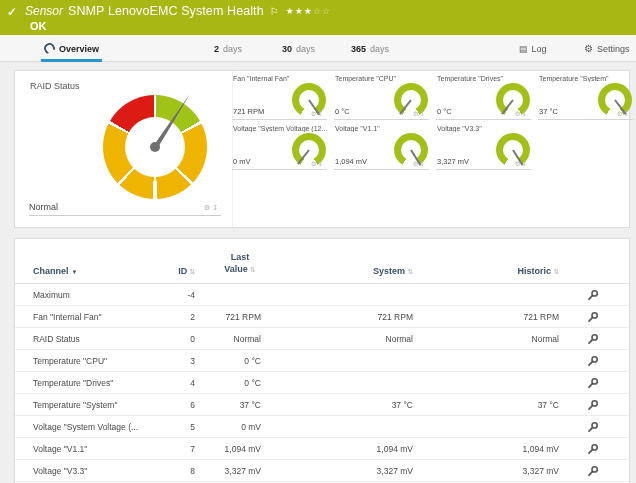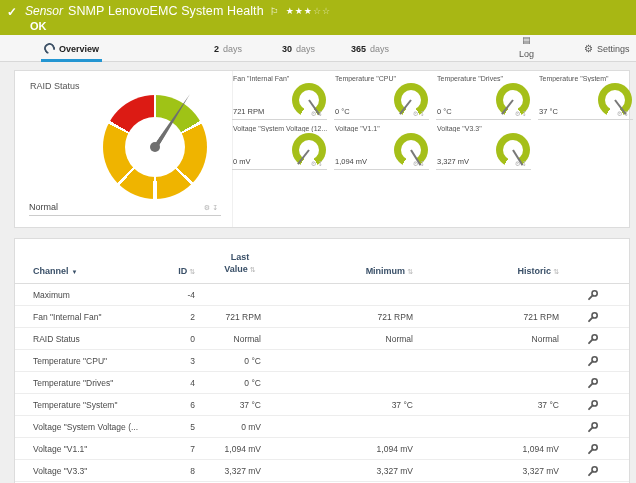--- a/index.html
+++ b/index.html
@@ -100,21 +100,21 @@
       <span class="word">days</span>
     </div>
     <div class="tab" style="left:282px;">
       <span class="num">30</span>
       <span class="word">days</span>
     </div>
     <div class="tab" style="left:351px;justify-content:center;">
       <span class="num">365</span>
       <span class="word">days</span>
     </div>
-    <div class="tab" style="left:519px;flex-direction:column;">
+    <div class="tab" style="left:519px;">
       <span class="icon-log"></span>
       <span>Log</span>
     </div>
     <div class="tab" style="left:584px;text-align:right;">
       <span class="icon-settings"></span>
       <span>Settings</span>
     </div>
   </div>
 
   <div class="gauges-panel">
@@ -194,21 +194,21 @@
       <div class="t-icons"><span>⚙</span><span>↧</span></div>
       <div class="t-line"></div>
     </div>
   </div>
 
   <div class="table-panel">
     <div class="thead">
       <div class="col-channel"><span>Channel</span><span class="sorted-icon">▼</span></div>
       <div class="col-id"><span>ID</span><span class="sort-icon">⇅</span></div>
       <div class="col-last"><span>Last Value</span><span class="sort-icon">⇅</span></div>
-      <div class="col-min"><span>Minimum</span><span class="sort-icon">⇅</span></div>
+      <div class="col-min"><span>System</span><span class="sort-icon">⇅</span></div>
       <div class="col-max"><span>Historic</span><span class="sort-icon">⇅</span></div>
       <div class="col-gear"></div>
     </div>
     <div id="rows">
   <div class="row">
     <div class="col-channel">Maximum</div>
     <div class="col-id">-4</div>
     <div class="col-last"></div>
     <div class="col-min"></div>
     <div class="col-max"></div>

